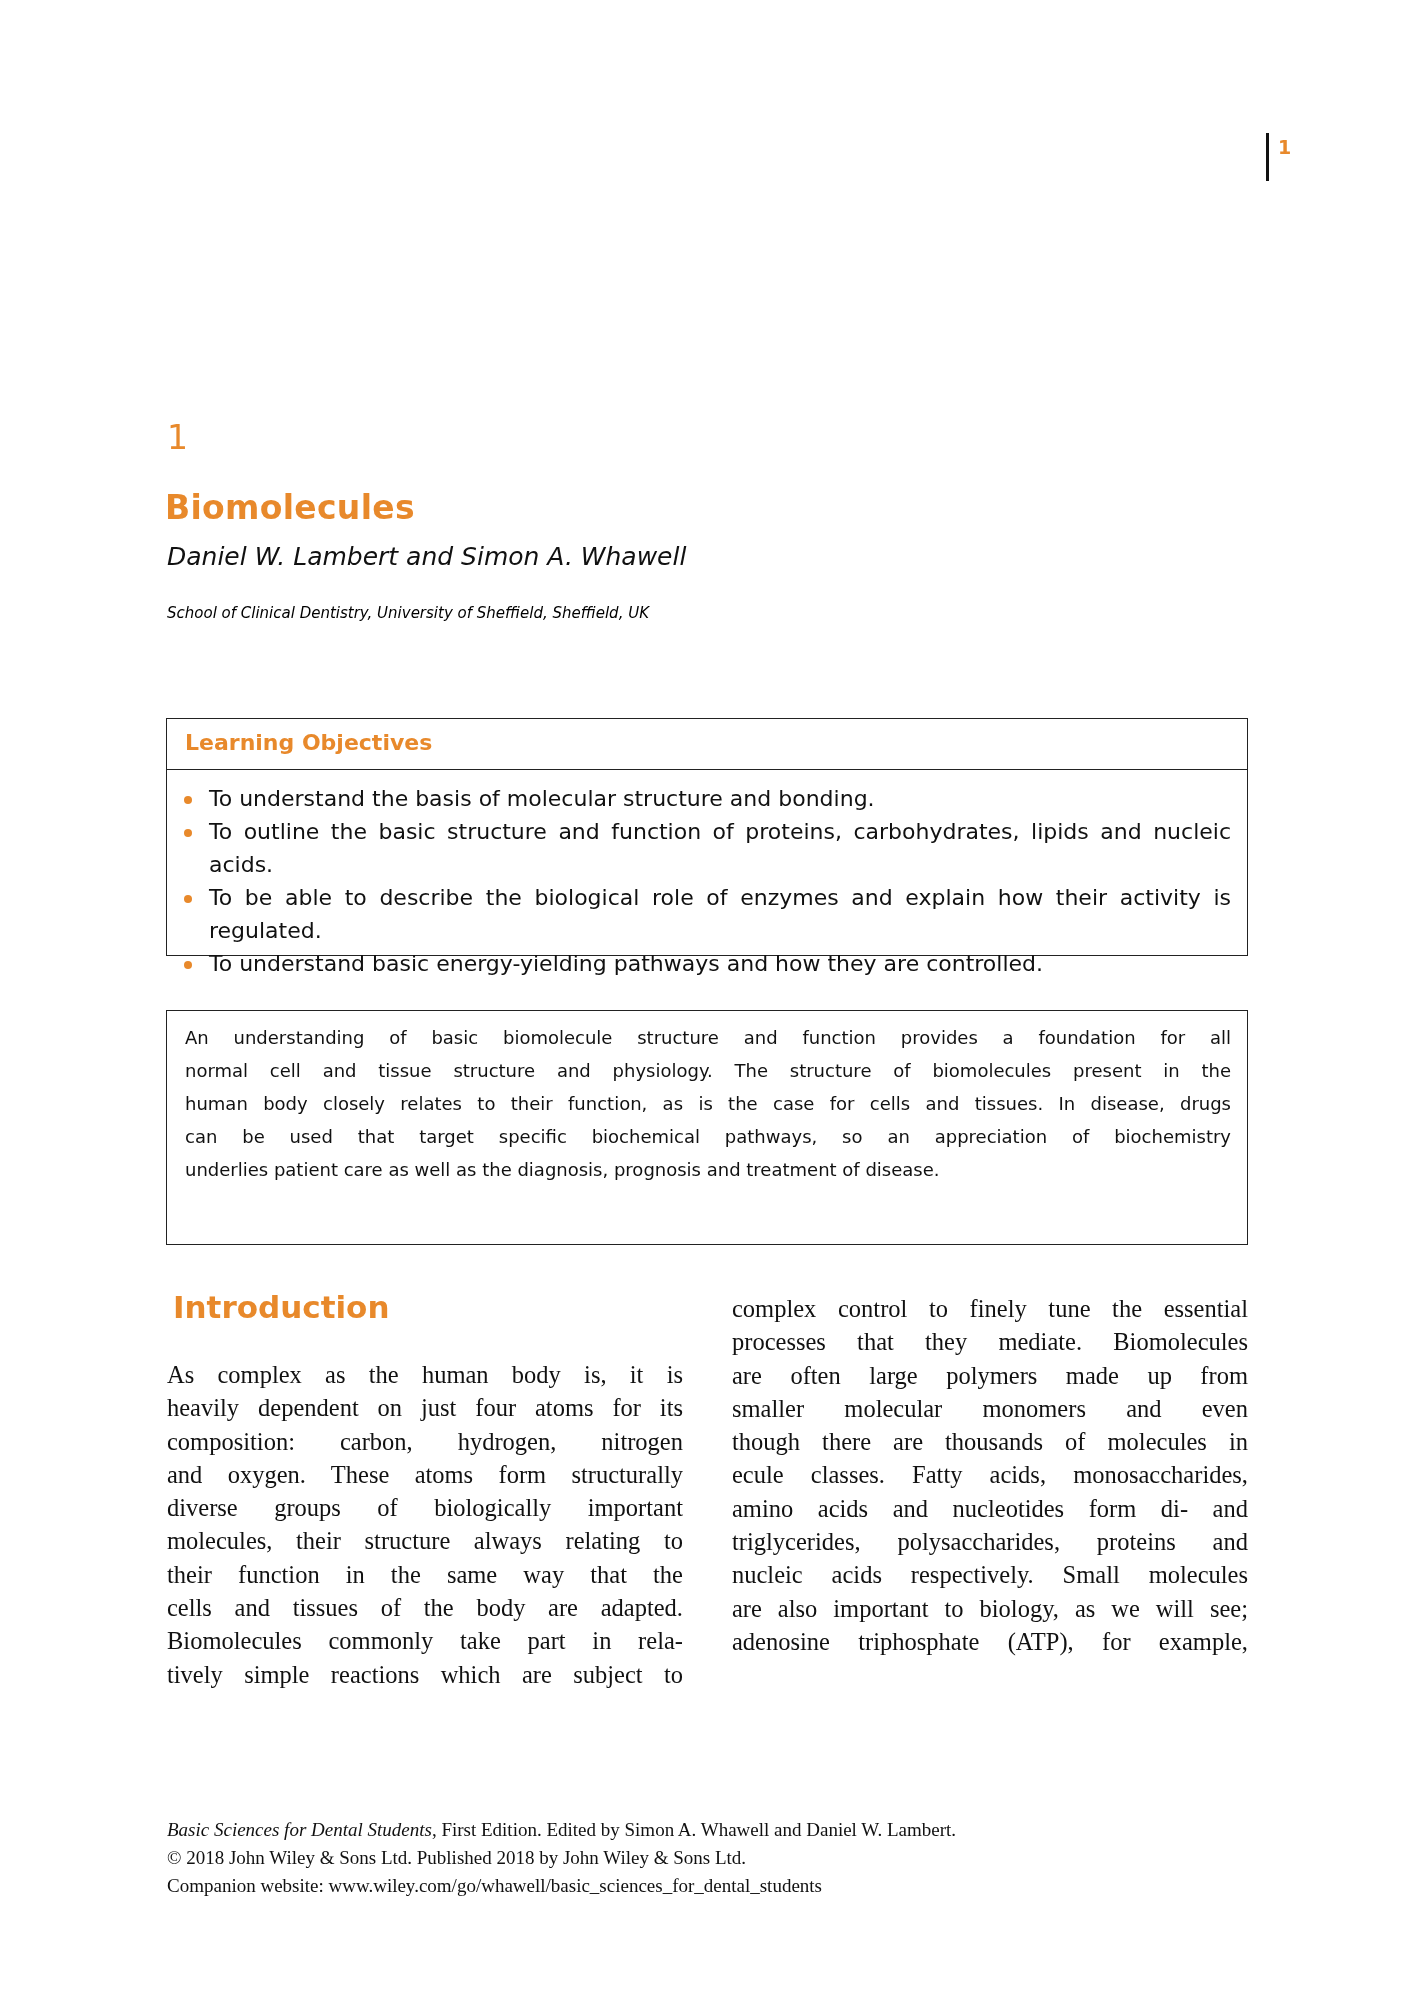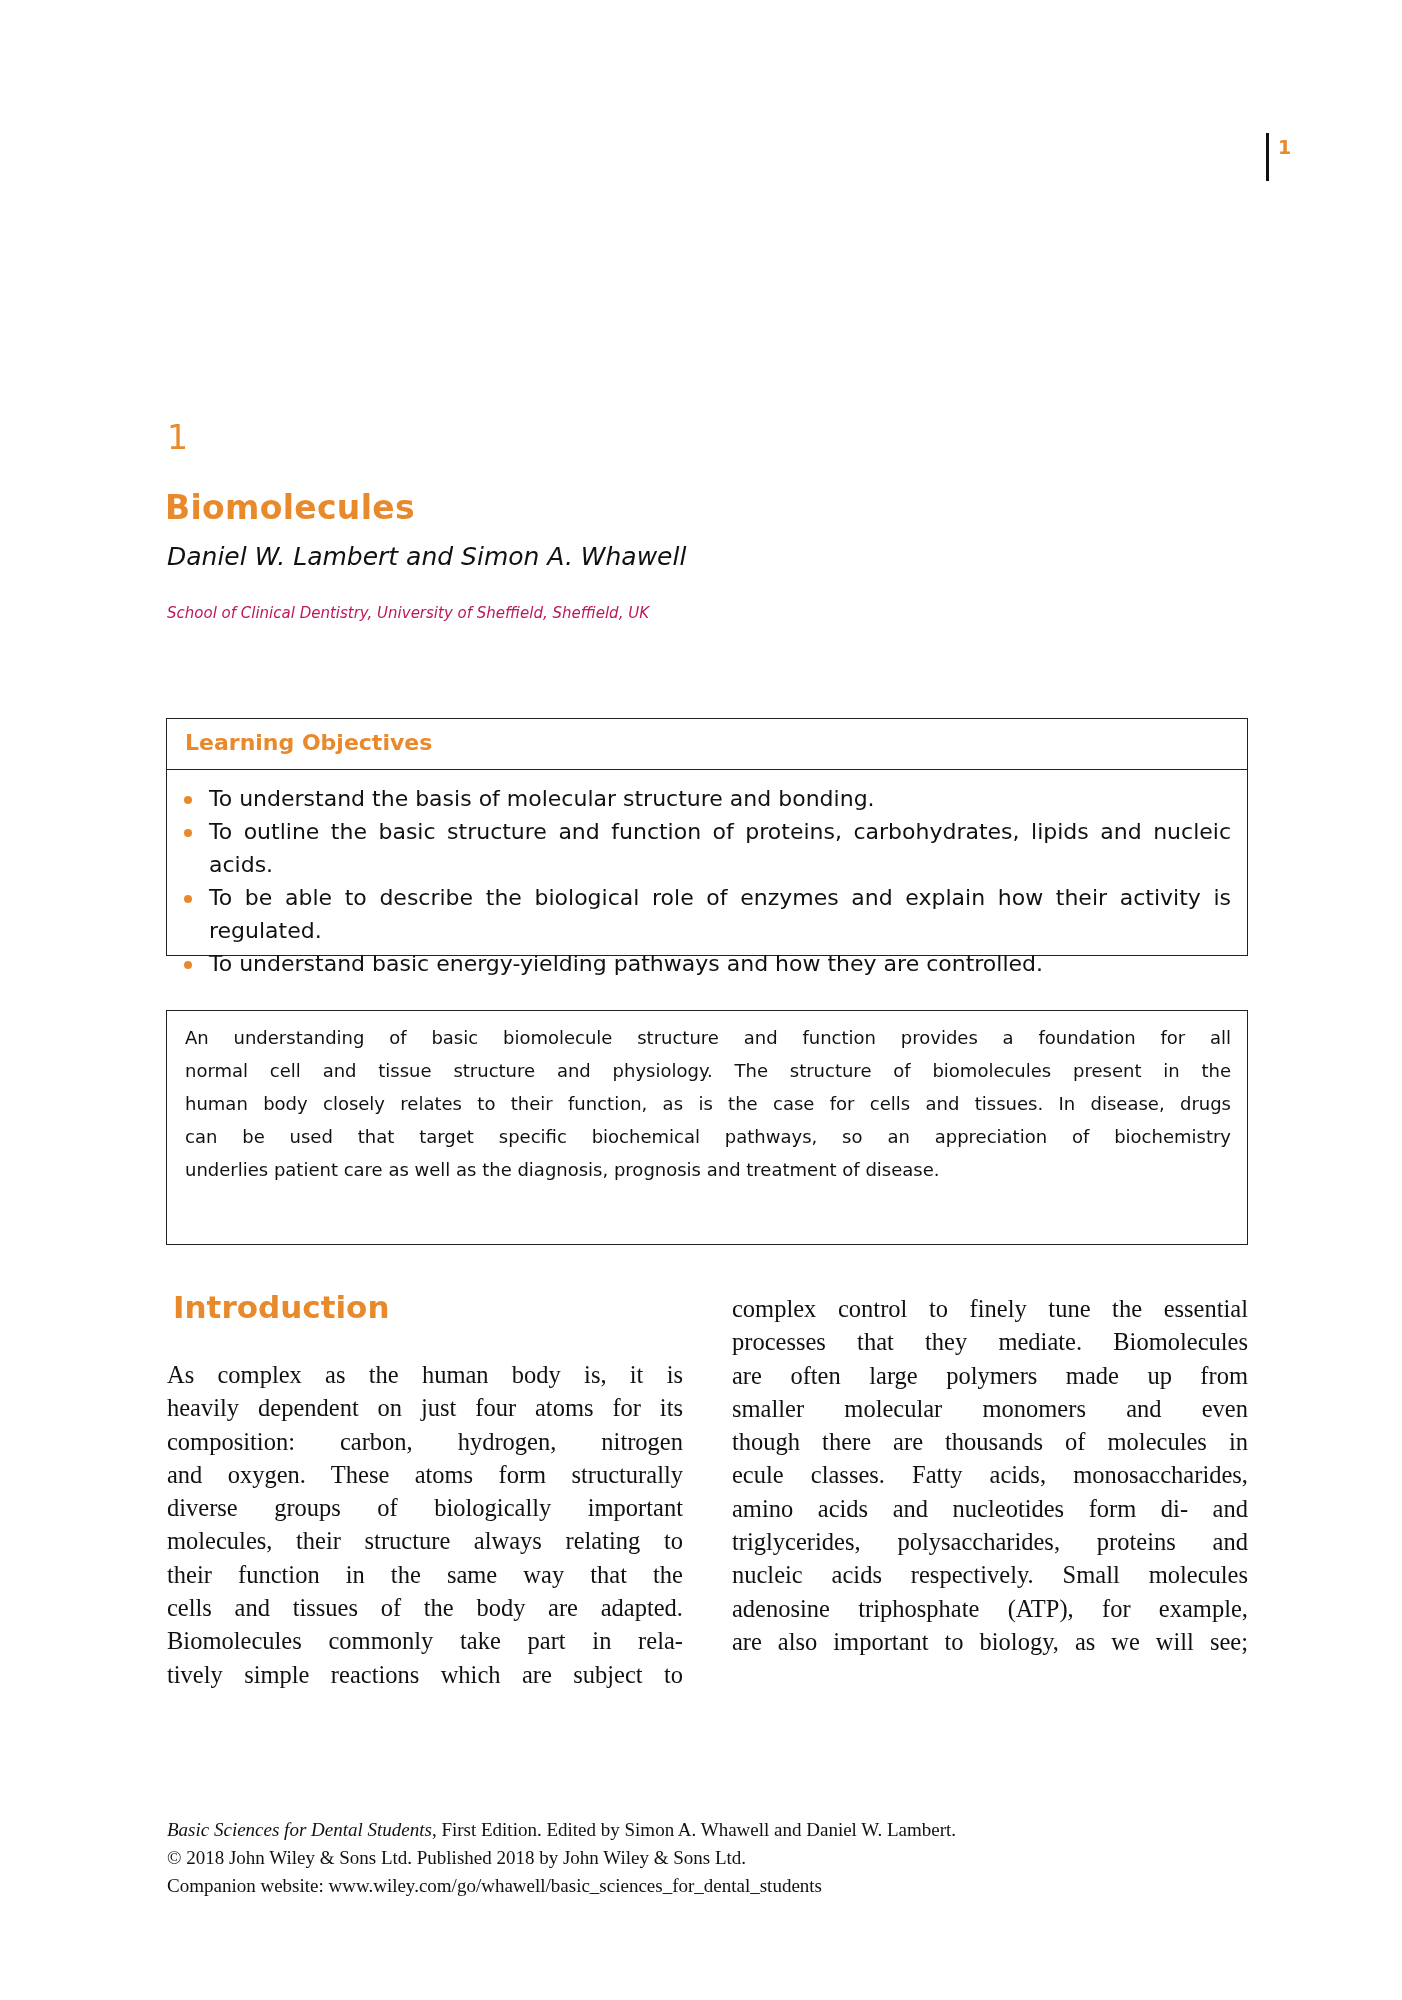--- a/index.html
+++ b/index.html
@@ -6,21 +6,21 @@
   body { width: 1402px; height: 2000px; position: relative; overflow: hidden; color: #111; }
   .sans { font-family: "DejaVu Sans", "Liberation Sans", sans-serif; }
   .serif { font-family: "Liberation Serif", "DejaVu Serif", serif; }
 
   .page-rule { position: absolute; left: 1266px; top: 133px; width: 3px; height: 48px; background: #111; }
   .page-num { position: absolute; left: 1278px; top: 136px; font-size: 19px; color: #e8892b; font-weight: bold; }
 
   .chapter-num { position: absolute; left: 167px; top: 418px; font-size: 33px; color: #e8892b; }
   .chapter-title { position: absolute; left: 165px; top: 488px; font-size: 33px; color: #e8892b; font-weight: bold; letter-spacing: 0.3px; }
   .authors { position: absolute; left: 167px; top: 542px; font-size: 25px; font-style: italic; color: #111; }
-  .affiliation { position: absolute; left: 167px; top: 604px; font-size: 15px; font-style: italic; color: #be185d; }
+  .affiliation { position: absolute; left: 167px; top: 604px; font-size: 15px; font-style: italic; color: #000000; }
 
   .box { position: absolute; left: 166px; width: 1082px; border: 1.5px solid #222; box-sizing: border-box; }
   .box-header { height: 51px; border-bottom: 1.5px solid #222; box-sizing: border-box; padding: 11px 18px 0 18px; font-size: 22px; color: #e8892b; font-weight: bold; }
   .obj-box { top: 718px; height: 238px; }
   .obj-list { list-style: none; margin: 0; padding: 12px 16px 0 42px; font-size: 22px; line-height: 33px; }
   .obj-list li { position: relative; text-align: justify; text-align-last: left; }
   .obj-list li .bullet { position: absolute; left: -25px; top: 14px; width: 8px; height: 8px; border-radius: 50%; background: #e8892b; }
 
   .clin-box { top: 1010px; height: 235px; }
   .clin-body { padding: 10px 16px 0 18px; font-size: 18px; line-height: 33px; text-align: justify; text-align-last: justify; }
@@ -83,21 +83,21 @@
 <div class="col col-right serif">
   <div>complex control to finely tune the essential</div>
   <div>processes that they mediate. Biomolecules</div>
   <div>are often large polymers made up from</div>
   <div>smaller molecular monomers and even</div>
   <div>though there are thousands of molecules in</div>
   <div>ecule classes. Fatty acids, monosaccharides,</div>
   <div>amino acids and nucleotides form di- and</div>
   <div>triglycerides, polysaccharides, proteins and</div>
   <div>nucleic acids respectively. Small molecules</div>
+  <div>are also important to biology, as we will see;</div>
   <div>adenosine triphosphate (ATP), for example,</div>
-  <div>are also important to biology, as we will see;</div>
 </div>
 
 <div class="footer serif">
   <div><span class="book-title">Basic Sciences for Dental Students</span><span>, First Edition. Edited by Simon A. Whawell and Daniel W. Lambert.</span></div>
   <div>© 2018 John Wiley &amp; Sons Ltd. Published 2018 by John Wiley &amp; Sons Ltd.</div>
   <div>Companion website: www.wiley.com/go/whawell/basic_sciences_for_dental_students</div>
 </div>
 
 </body></html>

